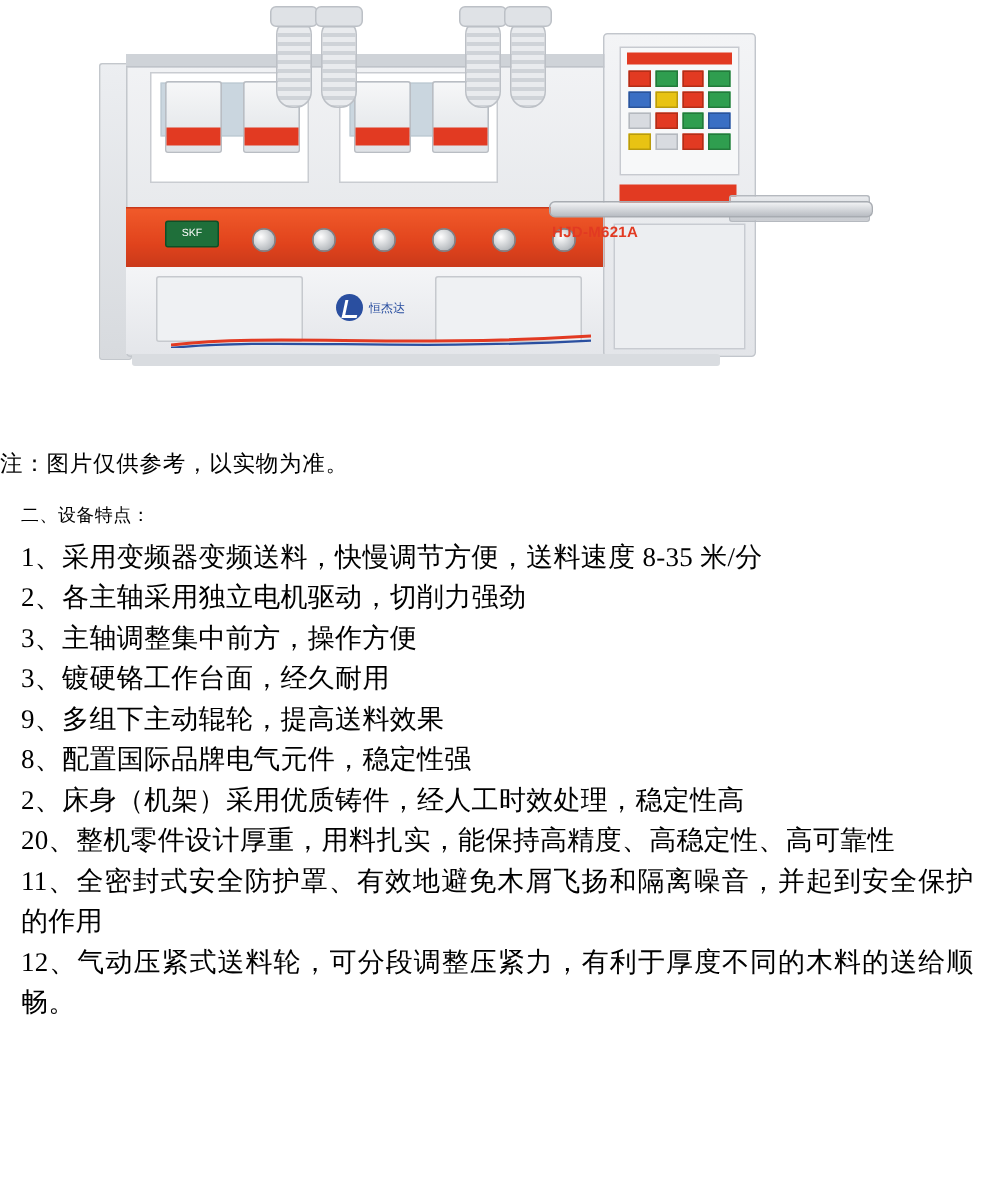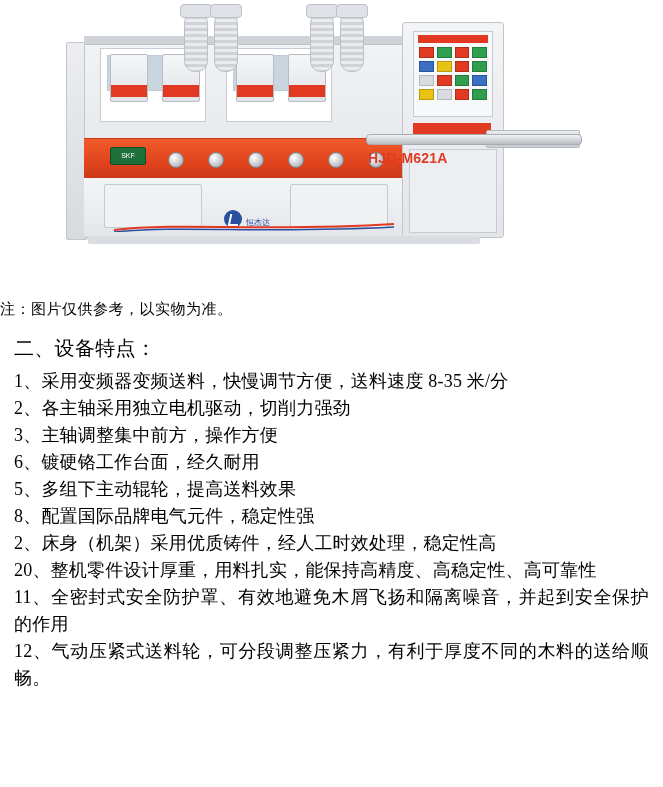--- a/index.html
+++ b/index.html
@@ -165,25 +165,25 @@
     height: 42px;
     border: 1px solid #c6c9ce;
     background: #eff1f3;
     border-radius: 2px;
   }
   .door-1 { left: 20px; }
   .door-2 { left: 206px; }
   .logo-mark {
     position: absolute;
     left: 140px;
-    top: 28px;
+    top: 16px;
     width: 78px;
     height: 22px;
     display: flex;
-    align-items: flex-end;
+    align-items: center;
     gap: 4px;
   }
   .logo-circle {
     width: 18px; height: 18px;
     border-radius: 50%;
     background: #2a4fa0;
     position: relative;
   }
   .logo-circle::after{
     content:"";
@@ -286,21 +286,21 @@
     height: 9px;
     background: linear-gradient(180deg,#f1f2f4,#b9bdc3);
     border: 1px solid #a8acb2;
     border-radius: 4px;
   }
   .model-tag {
     position: absolute;
     left: 302px;
     top: 132px;
     font-family: "Liberation Sans", sans-serif;
-    font-size: 14px;
+    font-size: 10px;
     color: #e23a22;
     font-weight: bold;
     letter-spacing: .2px;
   }
   .base-shadow {
     position: absolute;
     left: 22px;
     top: 218px;
     width: 392px;
     height: 8px;
@@ -319,21 +319,21 @@
   }
 
   
   .caption {
     text-align: left;
     font-size: 15px;
     margin: 8px 0 12px 0;
     letter-spacing: .5px;
   }
   .section-title {
-    font-size: 20px;
+    font-size: 12px;
     margin: 16px 0 6px 14px;
     letter-spacing: .3px;
   }
   .feature-list {
     margin: 0;
     padding: 0 14px 0 14px;
     list-style: none;
   }
   .feature-list li {
     font-size: 18px;
@@ -441,22 +441,22 @@
   </div>
 
   <div class="caption">注：图片仅供参考，以实物为准。</div>
 
   <div class="section-title">二、设备特点：</div>
 
   <ul class="feature-list">
     <li>1、采用变频器变频送料，快慢调节方便，送料速度 8-35 米/分</li>
     <li>2、各主轴采用独立电机驱动，切削力强劲</li>
     <li>3、主轴调整集中前方，操作方便</li>
-    <li>6、镀硬铬工作台面，经久耐用</li>
-    <li>5、多组下主动辊轮，提高送料效果</li>
+    <li>3、镀硬铬工作台面，经久耐用</li>
+    <li>9、多组下主动辊轮，提高送料效果</li>
     <li>8、配置国际品牌电气元件，稳定性强</li>
     <li>2、床身（机架）采用优质铸件，经人工时效处理，稳定性高</li>
     <li>20、整机零件设计厚重，用料扎实，能保持高精度、高稳定性、高可靠性</li>
     <li>11、全密封式安全防护罩、有效地避免木屑飞扬和隔离噪音，并起到安全保护的作用</li>
     <li>12、气动压紧式送料轮，可分段调整压紧力，有利于厚度不同的木料的送给顺畅。</li>
   </ul>
 
 </div>
 
 </body></html>

